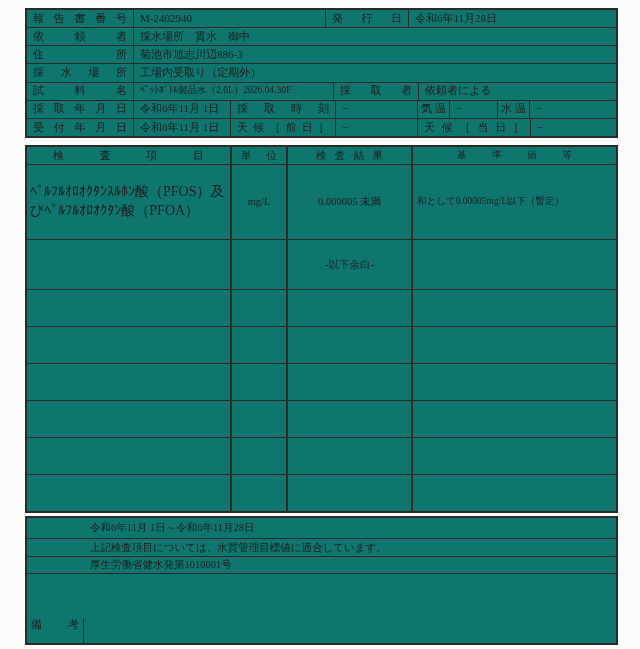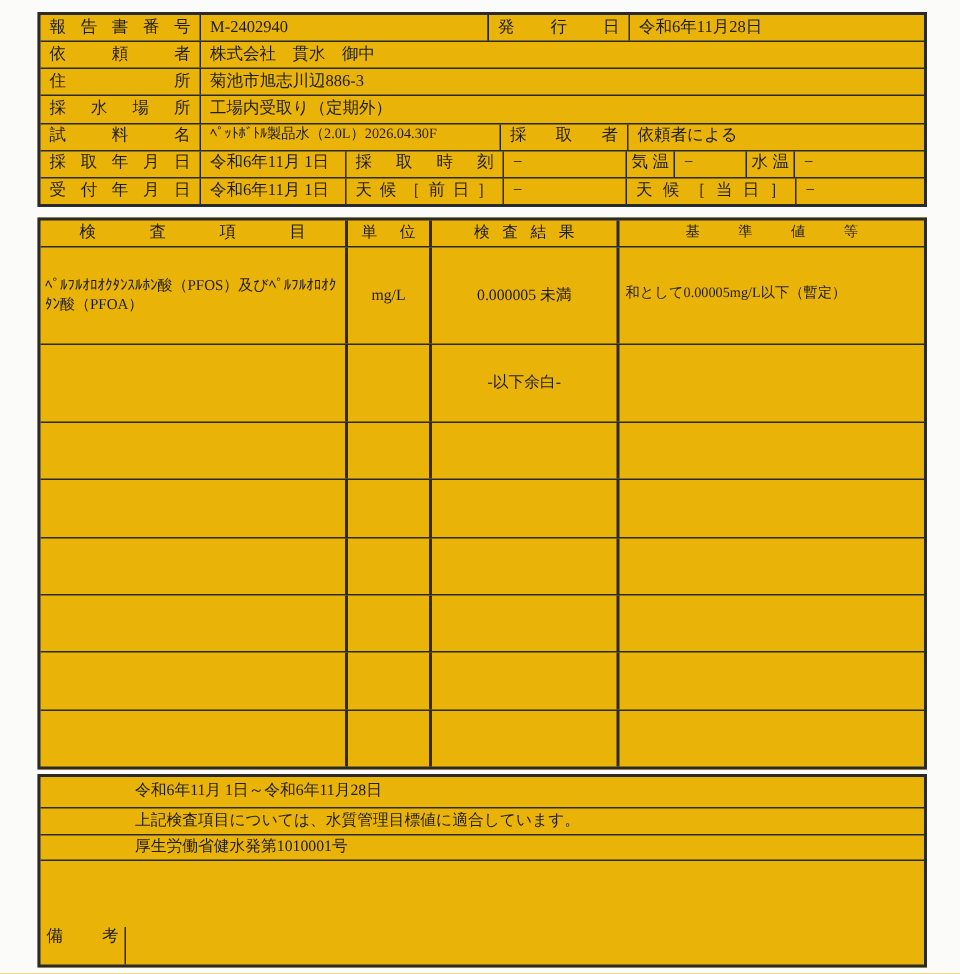--- a/index.html
+++ b/index.html
@@ -11,21 +11,21 @@
     position: relative;
     overflow: hidden;
   }
   .tbl {
     position: absolute;
     left: 25px;
     width: 593px;
     border: 2px solid #2a2a2a;
     display: flex;
     flex-direction: column;
-    background: #eab308;
+    background: #0f766e;
   }
   #info-table  { top: 8px;   height: 130px; }
   #result-table{ top: 145px; height: 368px; }
   #footer-table{ top: 516px; height: 129px; }
 
   .row { display: flex; border-bottom: 1px solid #2a2a2a; }
   .row:last-child { border-bottom: none; }
   .grow-row { flex: 1 1 auto; }
 
   .cell {
@@ -37,37 +37,37 @@
     font-size: 11px;
     line-height: 1.25;
   }
   .cell:last-child { border-right: none; }
   .just { display: block; width: 100%; text-align: justify; text-align-last: justify; }
   .center { justify-content: center; text-align: center; }
 
   
   .w-lbl  { width: 107px; }
   .w-v1   { width: 192px; }
-  .w-lbl2 { width: 95px; }
+  .w-lbl2 { width: 84px; }
   .w-date { width: 97px; }
   .w-sub  { width: 105px; }
   .w-dash { width: 82px; }
   .w-temp { width: 32px; padding: 0 3px; }
   .w-tempv{ width: 48px; }
   .w-smpl { width: 200px; font-size: 9.5px; }
   .w-coll { width: 85px; }
   .flex1  { flex: 1 1 auto; }
 
   
   #result-table .hdr { height: 18px; font-size: 11px; }
   #result-table .hdr .cell { border-right-width: 2px; }
   #result-table .hdr .cell:last-child { border-right: none; }
   #result-table .drow .cell { border-right-width: 2px; }
   #result-table .drow .cell:last-child { border-right: none; }
-  .c-item { width: 205px; font-size: 10px; line-height: 1.35; padding: 0 3px; }
+  .c-item { width: 205px; font-size: 14px; line-height: 1.35; padding: 0 3px; }
   .c-unit { width: 56px; font-size: 10.5px; }
   .c-res  { width: 125px; font-size: 10.5px; }
   .c-std  { flex: 1 1 auto; font-size: 9.5px; padding: 0 4px; }
   .hdr .c-item { padding: 0 26px; font-size: 11px; }
   .hdr .c-unit { padding: 0 9px; }
   .hdr .c-res  { padding: 0 28px; }
   .hdr .c-std  { padding: 0 44px; }
 
   
   #footer-table .w-flbl { width: 57px; padding: 0 4px; margin-top: 44px; }
@@ -90,21 +90,21 @@
     <div class="cell w-v1">M-2402940</div>
     <div class="cell w-lbl2" style="border-left:1px solid #2a2a2a;margin-left:-1px;">
         <span class="just">発行日</span>
       </div>
     <div class="cell flex1">令和6年11月28日</div>
   </div>
   <div class="row grow-row">
     <div class="cell w-lbl">
         <span class="just">依頼者</span>
       </div>
-    <div class="cell flex1">株式会社　貫水　御中</div>
+    <div class="cell flex1">採水場所　貫水　御中</div>
   </div>
   <div class="row grow-row">
     <div class="cell w-lbl">
         <span class="just">住所</span>
       </div>
     <div class="cell flex1">菊池市旭志川辺886-3</div>
   </div>
   <div class="row grow-row">
     <div class="cell w-lbl">
         <span class="just">採水場所</span>

